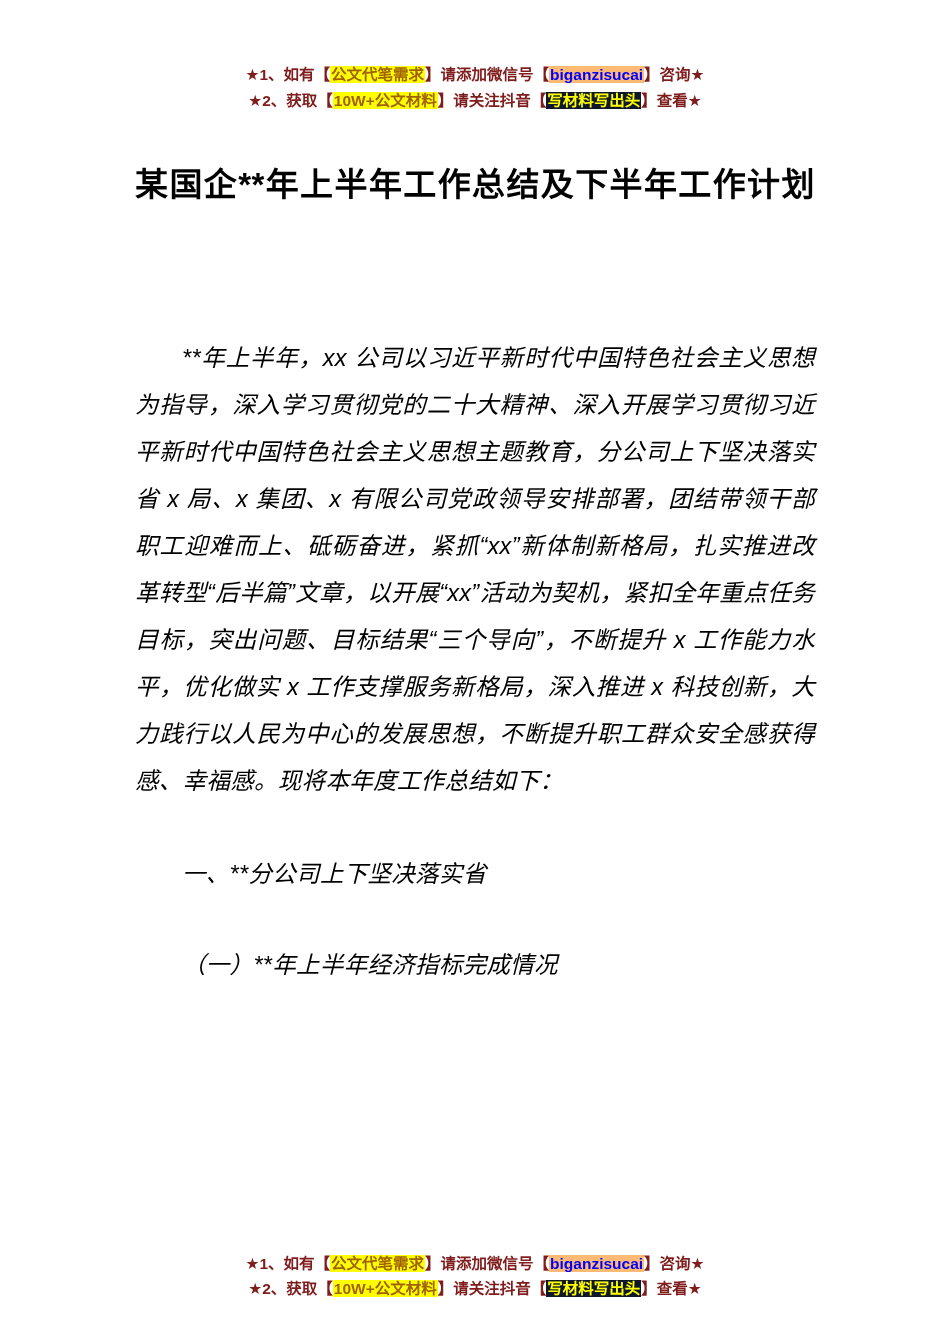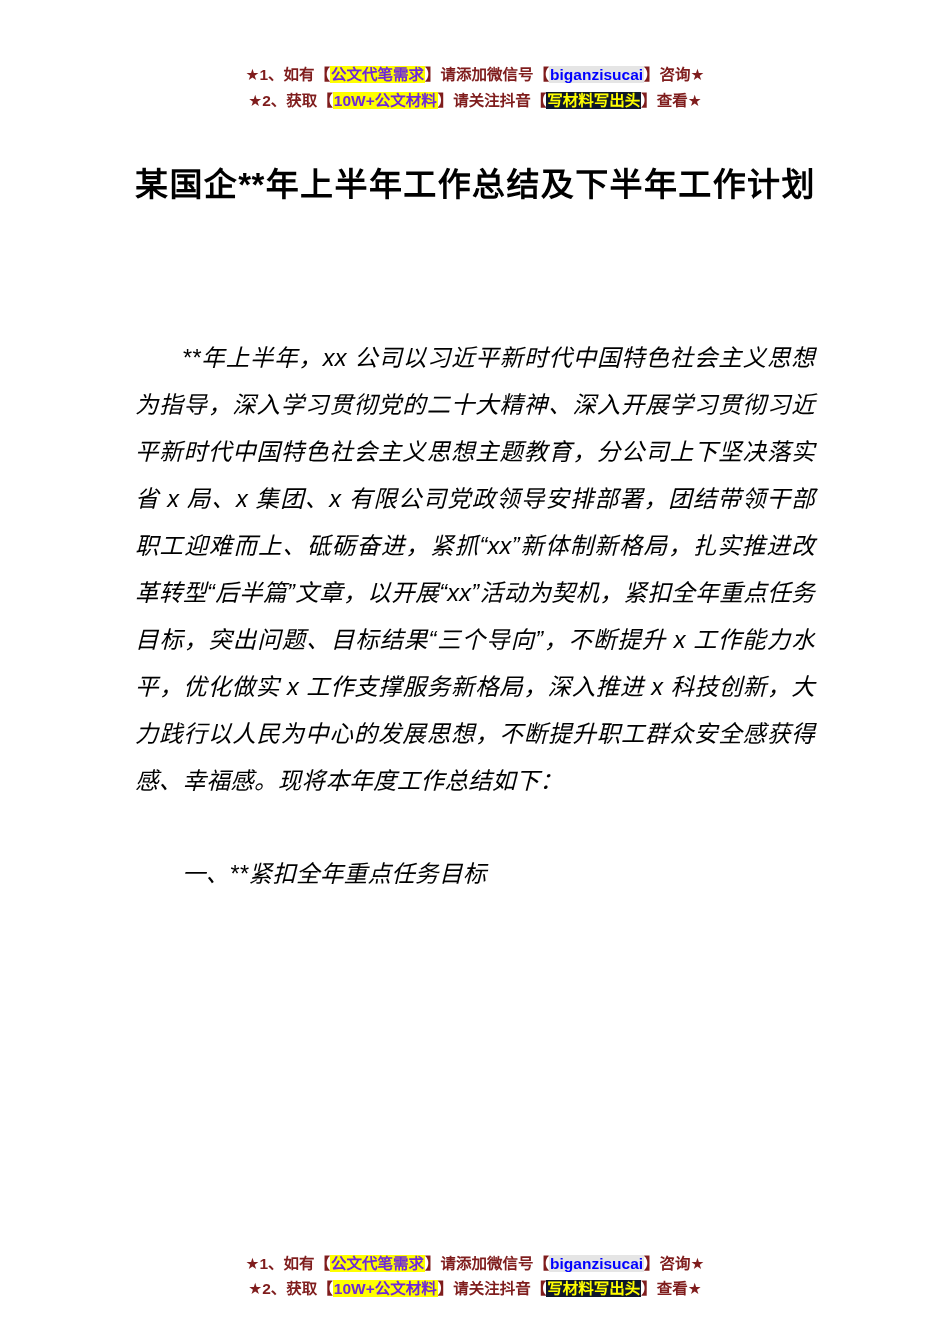--- a/index.html
+++ b/index.html
@@ -40,25 +40,25 @@
     position: absolute;
     left: 0;
     right: 0;
     bottom: 42px;
   }
   .promo-line {
     display: block;
   }
   .hl-yellow {
     background: #ffff00;
-    color: #6d28d9;
+    color: #a16207;
     padding: 0 1px;
   }
   .hl-yellow-blue {
-    background: #e5e5e5;
+    background: #fdba74;
     color: #0000ff;
     padding: 0 1px;
     text-align: right;
   }
   .hl-red {
     background: #0f172a;
     color: #ffff00;
     padding: 0 1px;
   }
   .bk {
@@ -113,21 +113,22 @@
 
   <div class="promo promo-top">
     <span class="promo-line"><span class="bk">★1、如有【</span><span class="hl-yellow">公文代笔需求</span><span class="bk">】请添加微信号【</span><span class="hl-yellow-blue">biganzisucai</span><span class="bk">】咨询★</span></span>
     <span class="promo-line"><span class="bk">★2、获取【</span><span class="hl-yellow">10W+公文材料</span><span class="bk">】请</span><span class="bk u">关注</span><span class="bk">抖音【</span><span class="hl-red">写材料写出头</span><span class="bk">】查看★</span></span>
   </div>
 
   <h1 class="doc-title">某国企**年上半年工作总结及下半年工作计划</h1>
 
   <div class="body-block">
     <p class="para">**年上半年，xx 公司以习近平新时代中国特色社会主义思想为指导，深入学习贯彻党的二十大精神、深入开展学习贯彻习近平新时代中国特色社会主义思想主题教育，分公司上下坚决落实省 x 局、x 集团、x 有限公司党政领导安排部署，团结带领干部职工迎难而上、砥砺奋进，紧抓“xx”新体制新格局，扎实推进改革转型“后半篇”文章，以开展“xx”活动为契机，紧扣全年重点任务目标，突出问题、目标结果“三个导向”，不断提升 x 工作能力水平，优化做实 x 工作支撑服务新格局，深入推进 x 科技创新，大力践行以人民为中心的发展思想，不断提升职工群众安全感获得感、幸福感。现将本年度工作总结如下：</p>
-    <p class="heading1">一、**紧扣全年重点任务目标</p>
+    <p class="heading1">一、**分公司上下坚决落实省</p>
+    <p class="heading2">（一）**年上半年经济指标完成情况</p>
   </div>
 
   <div class="promo promo-bottom">
     <span class="promo-line"><span class="bk">★1、如有【</span><span class="hl-yellow">公文代笔需求</span><span class="bk">】请添加微信号【</span><span class="hl-yellow-blue">biganzisucai</span><span class="bk">】咨询★</span></span>
     <span class="promo-line"><span class="bk">★2、获取【</span><span class="hl-yellow">10W+公文材料</span><span class="bk">】请</span><span class="bk u">关注</span><span class="bk">抖音【</span><span class="hl-red">写材料写出头</span><span class="bk">】查看★</span></span>
   </div>
 
 </div>
 
 </body></html>

